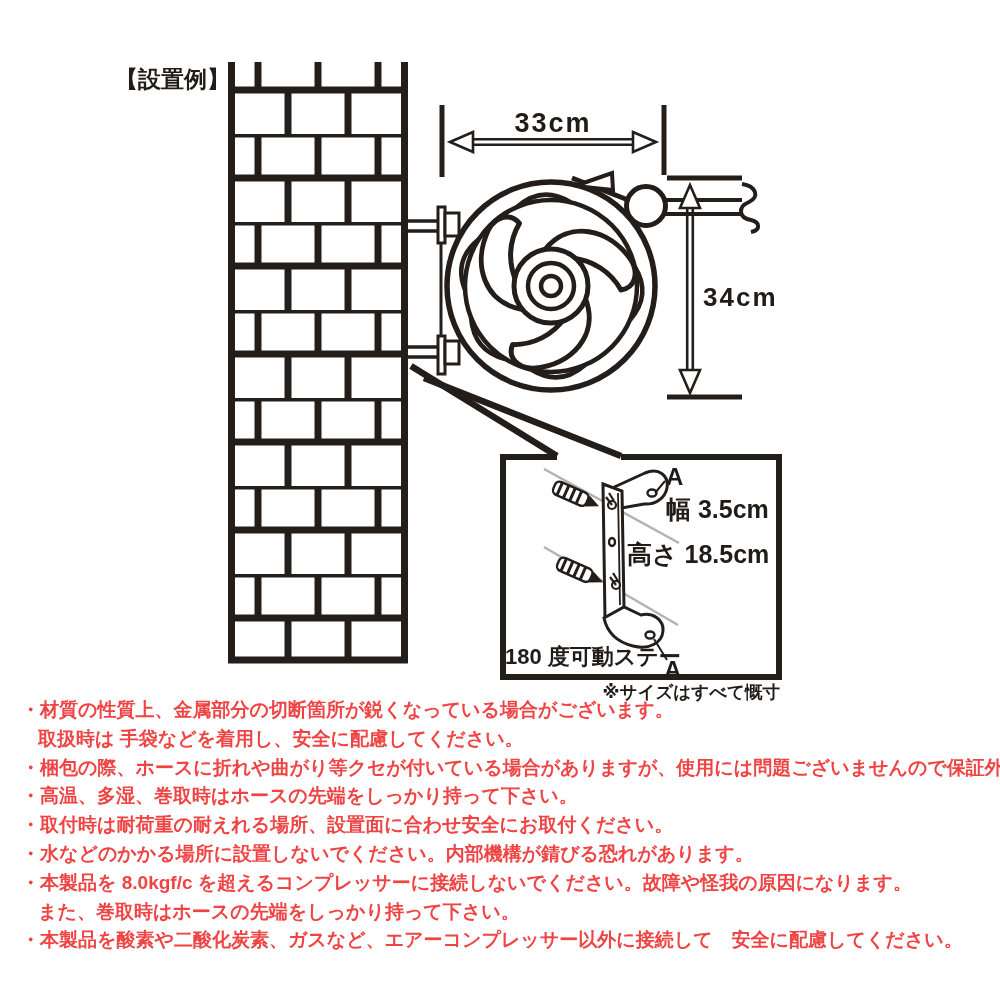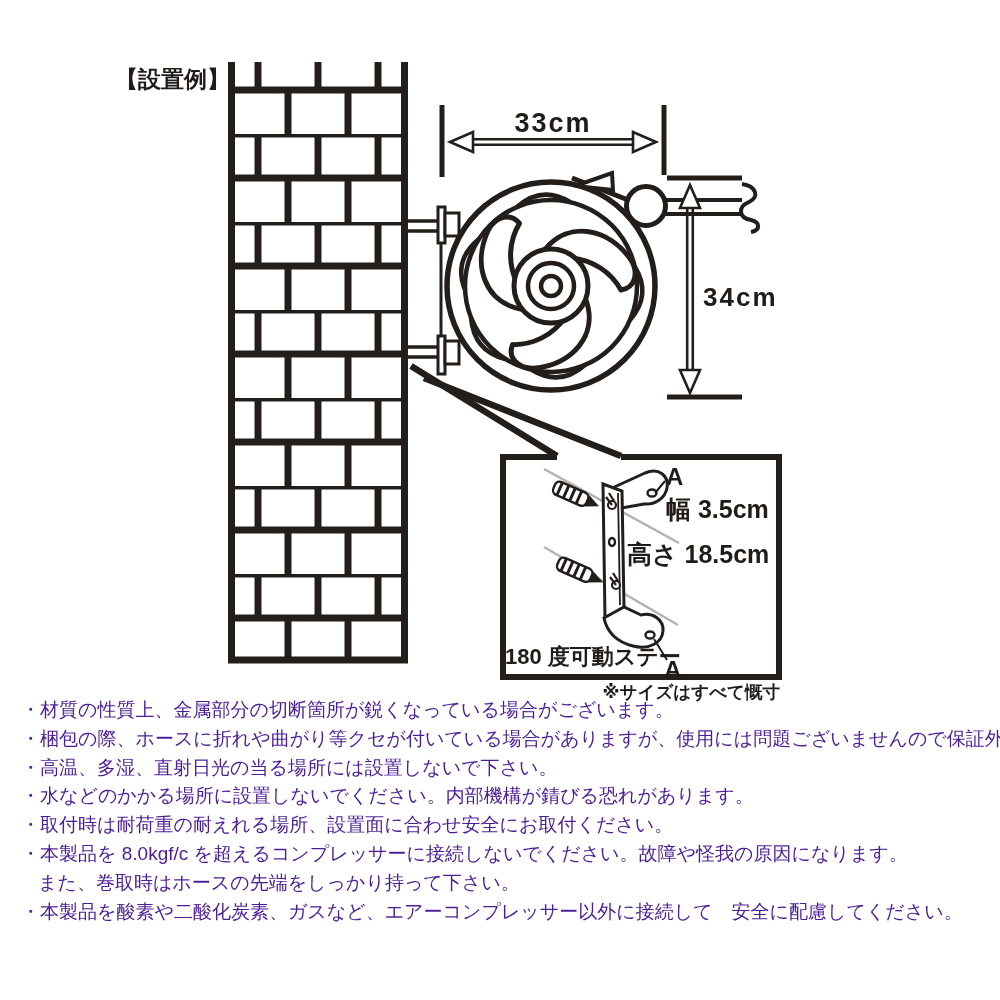--- a/index.html
+++ b/index.html
@@ -1,21 +1,21 @@
 <!DOCTYPE html>
 <html><head>
 <meta charset="utf-8">
 <style>
   html,body{margin:0;padding:0;background:#ffffff;}
   #stage{position:relative;width:1000px;height:1000px;background:#ffffff;overflow:hidden;
          font-family:"Liberation Sans","DejaVu Sans",sans-serif;margin-top:35px;}
   #diagram{position:absolute;left:0;top:0;}
   .svgtxt{fill:#211c18;font-family:"Liberation Sans","DejaVu Sans",sans-serif;font-weight:bold;}
-  #cautions{position:absolute;left:21px;top:661px;width:972px;color:#4c1d95;
-            font-size:19px;font-weight:normal;line-height:28.8px;letter-spacing:0px;}
+  #cautions{position:absolute;left:21px;top:661px;width:972px;color:#ef4444;
+            font-size:19px;font-weight:bold;line-height:28.8px;letter-spacing:0px;}
   .caution-row{white-space:nowrap;}
   .caution-row.indent{padding-left:17px;}
 </style>
 </head>
 <body>
 
 <div id="stage">
 
   <svg id="diagram" width="1000" height="1000" viewBox="0 0 1000 1000">
     <defs>
@@ -168,22 +168,23 @@
       <line x1="654" y1="604" x2="667" y2="625" stroke="#241e1b" stroke-width="2"></line>
       <text class="svgtxt" x="505" y="629" font-size="22">180 度可動ステー</text>
       <text class="svgtxt" x="664" y="643" font-size="24">A</text>
     </g>
 
     <text class="svgtxt" x="780" y="663" font-size="17.5" text-anchor="end">※サイズはすべて慨寸</text>
   </svg>
 
   <div id="cautions">
     <div class="caution-row">・材質の性質上、金属部分の切断箇所が鋭くなっている場合がございます。</div>
+    <div class="caution-row indent">取扱時は 手袋などを着用し、安全に配慮してください。</div>
     <div class="caution-row">・梱包の際、ホースに折れや曲がり等クセが付いている場合がありますが、使用には問題ございませんので保証外です。</div>
-    <div class="caution-row">・高温、多湿、直射日光の当る場所には設置しないで下さい。</div>
+    <div class="caution-row">・高温、多湿、巻取時はホースの先端をしっかり持って下さい。</div>
+    <div class="caution-row">・取付時は耐荷重の耐えれる場所、設置面に合わせ安全にお取付ください。</div>
     <div class="caution-row">・水などのかかる場所に設置しないでください。内部機構が錆びる恐れがあります。</div>
-    <div class="caution-row">・取付時は耐荷重の耐えれる場所、設置面に合わせ安全にお取付ください。</div>
     <div class="caution-row">・本製品を 8.0kgf/c を超えるコンプレッサーに接続しないでください。故障や怪我の原因になります。</div>
     <div class="caution-row indent">また、巻取時はホースの先端をしっかり持って下さい。</div>
     <div class="caution-row">・本製品を酸素や二酸化炭素、ガスなど、エアーコンプレッサー以外に接続して　安全に配慮してください。</div>
   </div>
 
 </div>
 
 </body></html>

